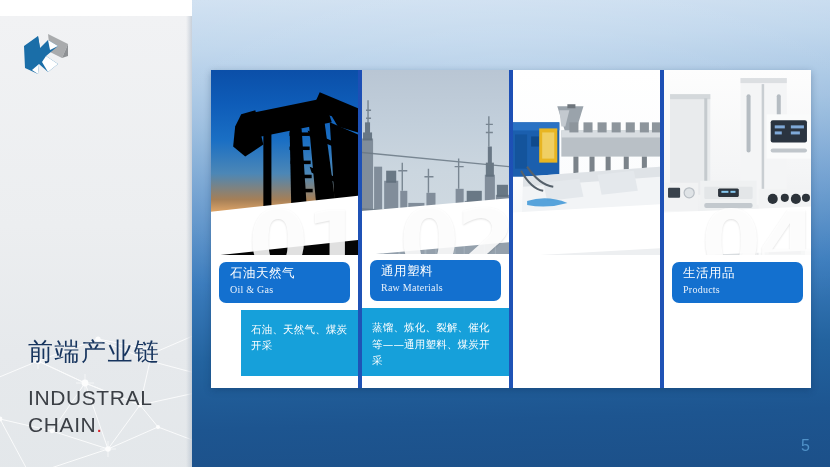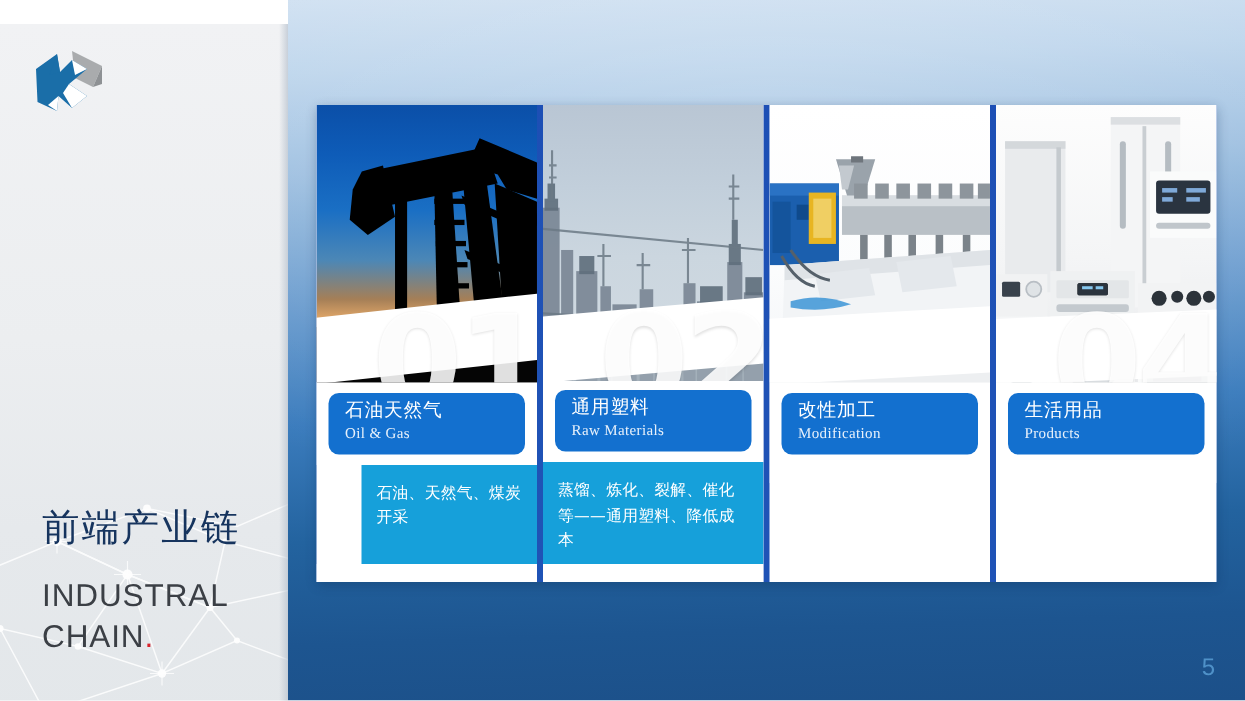--- a/index.html
+++ b/index.html
@@ -357,21 +357,21 @@
           </div>
         </div>
 
         <div class="label-zone">
           <div class="pill">
             <div class="pill-cn">通用塑料</div>
             <div class="pill-en">Raw Materials</div>
           </div>
         </div>
 
-        <div class="desc">蒸馏、炼化、裂解、催化等——通用塑料、降低成本</div>
+        <div class="desc">蒸馏、炼化、裂解、催化等——通用塑料、煤炭开采</div>
         <div class="footstrip"></div>
       </div>
 
       <div class="card c3">
         <div class="photo">
           <div class="photo-inner">
             <div class="ph3-bg"></div>
             <svg class="ph3-mach" viewBox="0 0 146 185" preserveAspectRatio="none">
 
               <rect x="-2" y="52" width="48" height="54" fill="#1b5fae"></rect>
@@ -419,26 +419,20 @@
 
               <g stroke="#55606a" stroke-width="2" fill="none">
                 <path d="M8 100 Q18 118 30 120"></path>
                 <path d="M14 96 Q26 114 40 116"></path>
               </g>
             </svg>
             <div class="sweep s3"></div>
           </div>
         </div>
 
-        <div class="label-zone">
-          <div class="pill">
-            <div class="pill-cn">改性加工</div>
-            <div class="pill-en">Modification</div>
-          </div>
-        </div>
 
         <div class="footstrip"></div>
       </div>
 
       <div class="card c4">
         <div class="photo">
           <div class="photo-inner">
             <div class="ph4-bg"></div>
             <svg class="ph4-app" viewBox="0 0 146 185" preserveAspectRatio="none">
 

